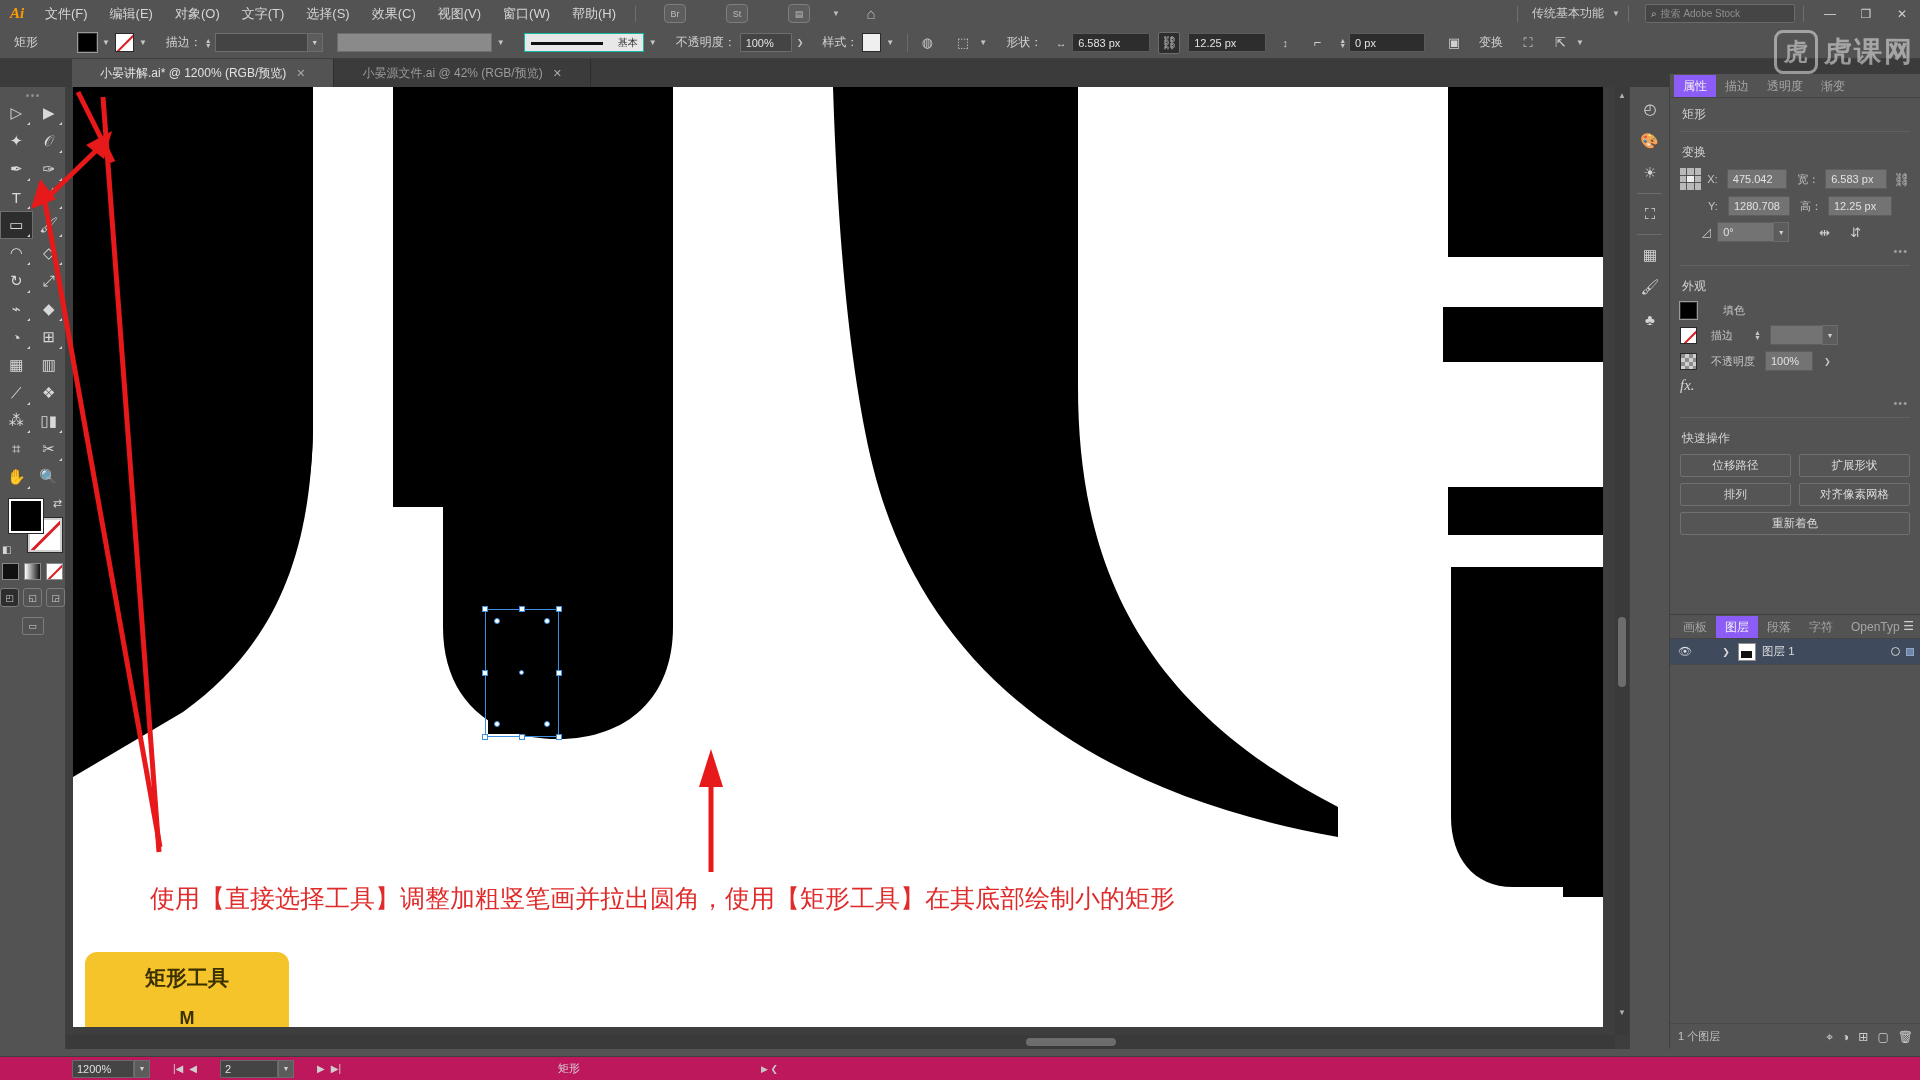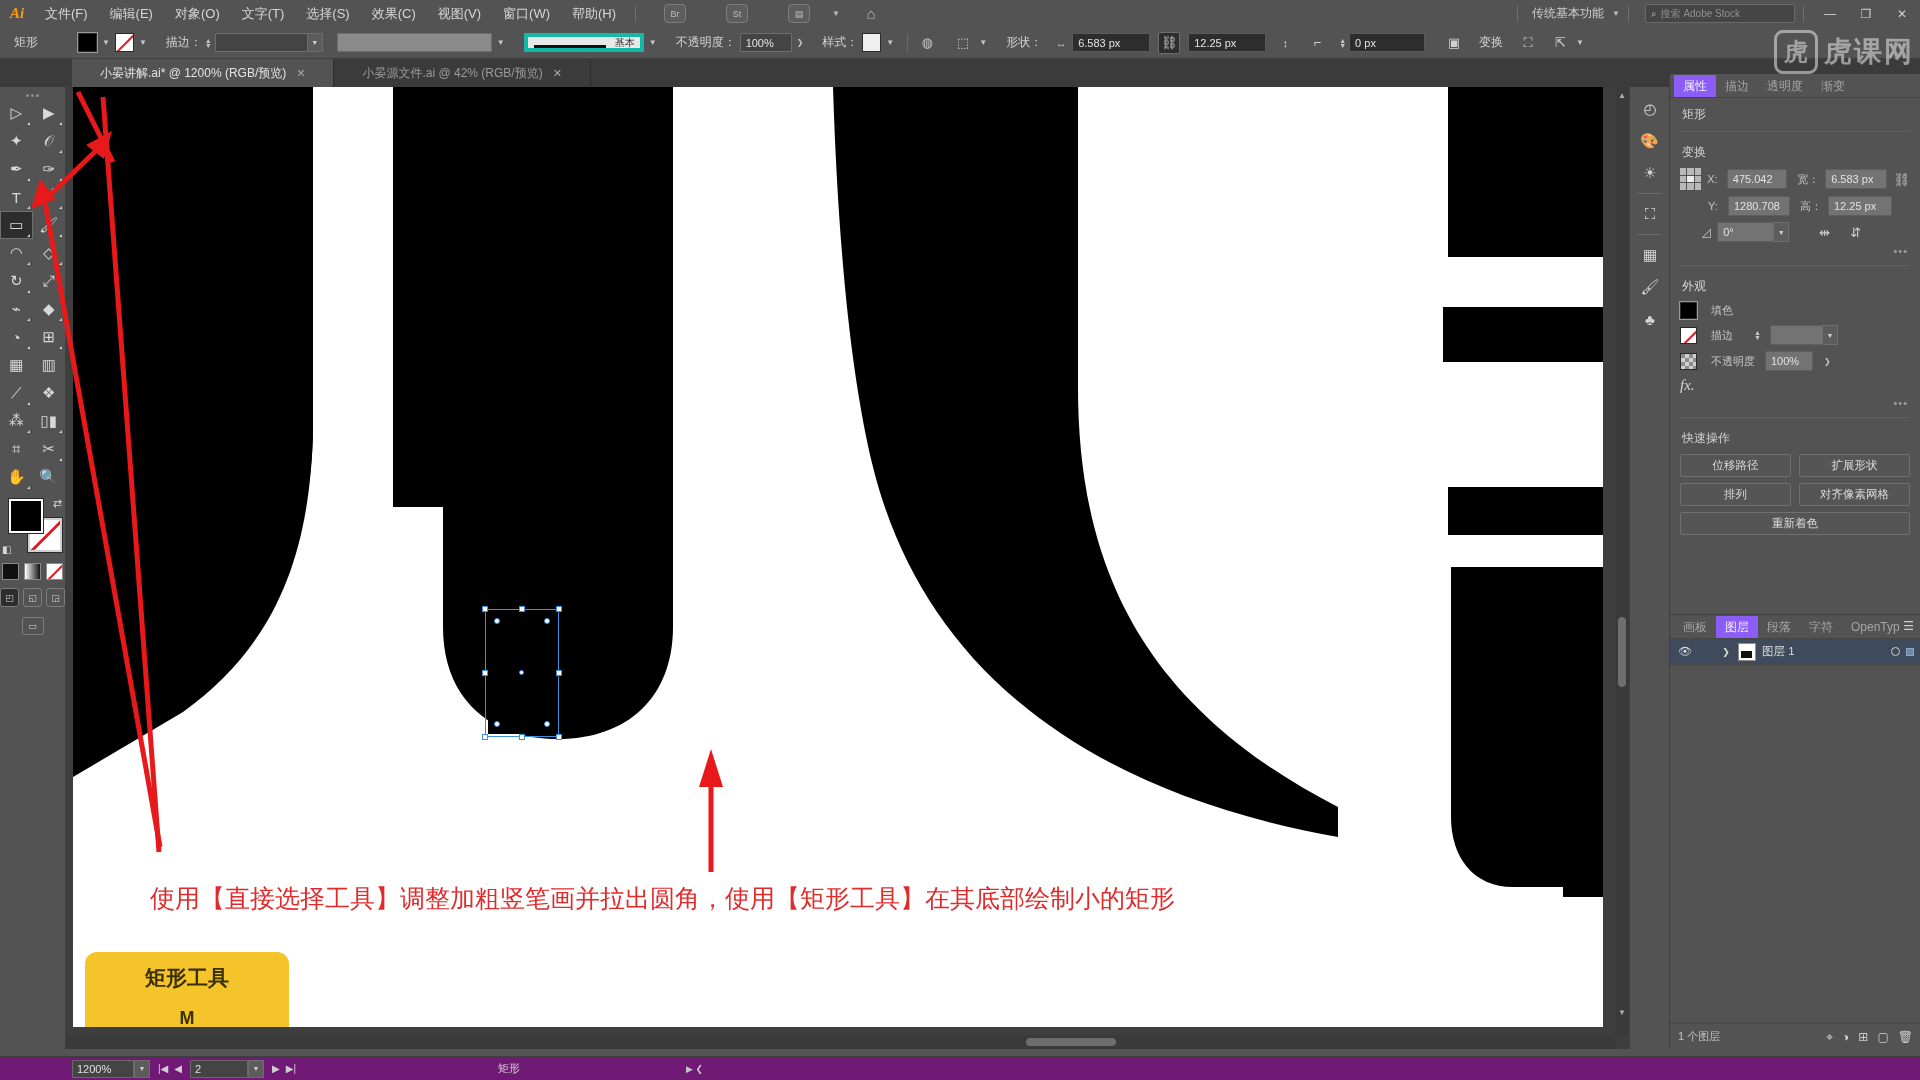--- a/index.html
+++ b/index.html
@@ -78,21 +78,21 @@
   }
   .inp.dark{ background:#2d2d2d; border-color:#5a5a5a; }
   .combo{ display:flex; align-items:center; }
   .combo .inp{ border-right:none; }
   .combo .cbtn{
     width:16px; height:19px; background:#5c5c5c; border:1px solid #6d6d6d;
     display:flex; align-items:center; justify-content:center; font-size:7px; color:#d0d0d0;
   }
   .strokebox{ width:155px; height:19px; background:#8a8a8a; border:1px solid #6d6d6d; }
   .profilebox{
-    width:120px;height:19px;background:#e8e8e8;border:4px solid #14b8a6;
+    width:120px;height:19px;background:#e8e8e8;border:1px solid #14b8a6;
     display:flex;align-items:center;justify-content:flex-end;padding-right:5px;
     color:#333;font-size:10px;position:relative;
   }
   .profilebox:before{ content:""; position:absolute; left:6px; top:8px; width:72px; height:3px; background:#111; }
   .cb-icon{
     width:22px;height:22px;display:flex;align-items:center;justify-content:center;
     color:#cfcfcf;font-size:13px;
   }
   .cb-icon.boxed{ background:#2d2d2d; border:1px solid #6d6d6d; border-radius:2px; }
   .cb-sep{ width:1px;height:18px;background:#6b6b6b;margin:0 8px; }
@@ -247,22 +247,22 @@
   .lr-square{ width:8px;height:8px;border:1px solid #8fa6c8; background:#6f86a8; }
   .layersfoot{
     position:absolute; left:0; bottom:0; width:251px; height:26px;
     display:flex; align-items:center; padding:0 8px; gap:10px; font-size:11px; color:#c3c3c3;
     border-top:1px solid #4a4a4a;
   }
   .lf-icons{ margin-left:auto; display:flex; gap:9px; font-size:12px; color:#cfcfcf; }
 
   
   .statusbar{
-    position:absolute; left:0; bottom:0; width:1920px; height:24px; background:#701a75;
-    border-top:1px solid #3f3f3f; display:flex; align-items:center; padding-left:72px; gap:0;
+    position:absolute; left:0; bottom:0; width:1920px; height:24px; background:#be185d;
+    border-top:1px solid #3f3f3f; display:flex; align-items:center; padding-left:72px; gap:15px;
     font-size:11px; color:#cfcfcf;
   }
   .sb-zoom{
     width:62px;height:18px;background:#444;border:1px solid #6a6a6a;border-radius:1px;
     display:flex;align-items:center;padding:0 4px;color:#e0e0e0;font-size:11px;
   }
   .sb-nav{ display:flex; align-items:center; gap:6px; padding:0 8px; font-size:10px; }
   .sb-page{
     width:58px;height:18px;background:#444;border:1px solid #6a6a6a;border-radius:1px;
     display:flex;align-items:center;padding:0 4px;color:#e0e0e0;font-size:11px;
@@ -624,21 +624,21 @@
       <span style="margin-left:24px;font-size:13px;color:#cfcfcf;">⇹</span>
       <span style="margin-left:14px;font-size:13px;color:#cfcfcf;">⇵</span>
     </div>
     <div class="dots">•••</div>
 
     <div class="pdiv" style="margin-top:8px;"></div>
     <div class="psec-title">外观</div>
 
     <div class="prow">
       <div class="sw black" style="width:17px;height:17px;"></div>
-      <span class="plabel" style="margin-left:8px;">填色</span>
+      <span class="plabel" style="margin-left:20px;">填色</span>
     </div>
     <div class="prow">
       <div class="sw none" style="width:17px;height:17px;"></div>
       <span class="plabel" style="margin-left:8px;width:34px;">描边</span>
       <span class="stepper">
           <span>▲</span>
           <span>▼</span>
         </span>
       <div class="combo">
         <div class="pinp" style="width:52px;border-right:none;"></div>

